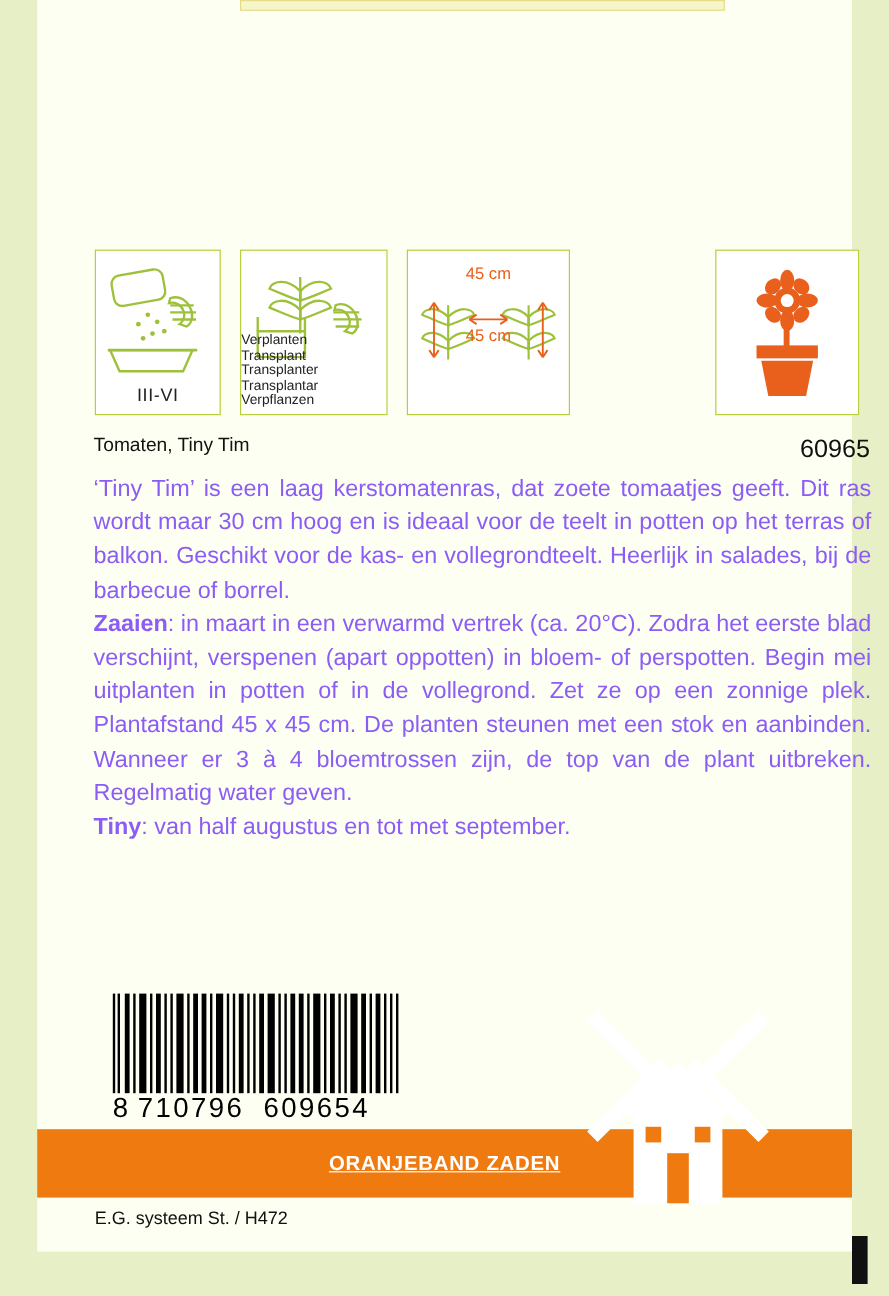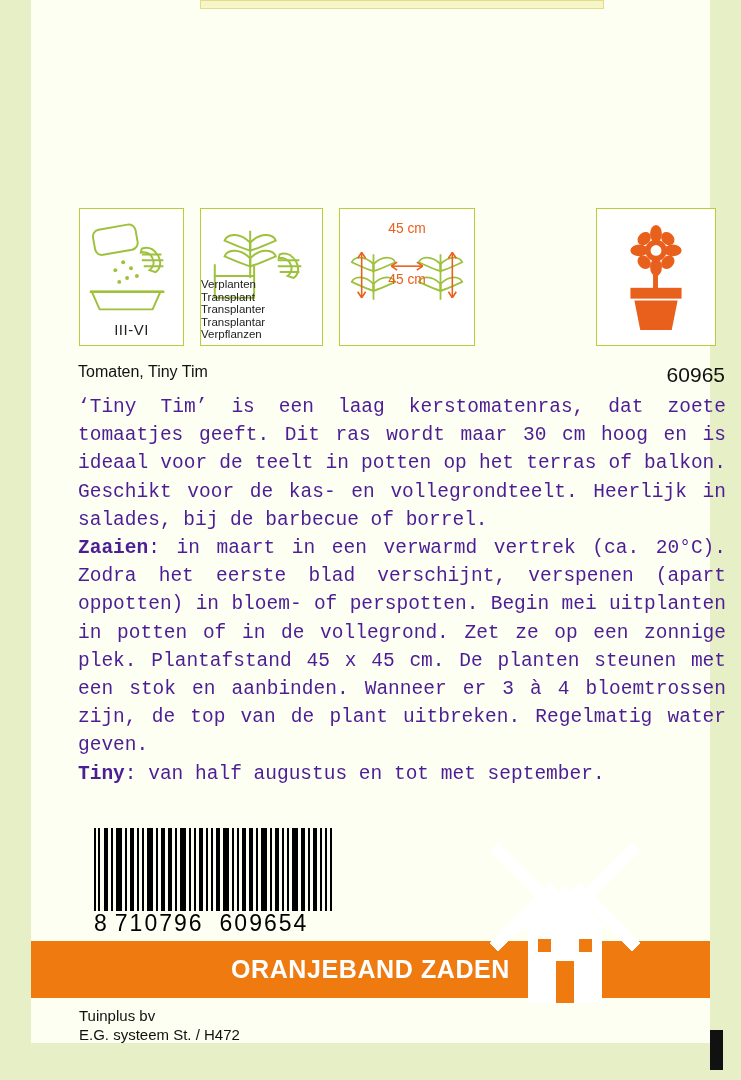--- a/index.html
+++ b/index.html
@@ -55,22 +55,22 @@
   }
   .title{
     position:absolute;left:0;top:0;font-size:16px;color:#111;
     font-family:"Liberation Sans",sans-serif;
   }
   .code{
     position:absolute;right:0;top:0;font-size:21px;color:#111;
   }
   .body-text{
     position:absolute;left:47px;top:393px;width:648px;
-    font-size:19.5px;line-height:28.2px;color:#4c1d95;
-    font-family:Liberation Mono, monospace;
+    font-size:19.5px;line-height:28.2px;color:#8b5cf6;
+    font-family:Liberation Sans, sans-serif;
     text-align:justify;
   }
   .body-text p{margin:0;}
   .body-text b{font-weight:bold;}
 
   
   .barcode-area{
     position:absolute;left:63px;top:828px;width:240px;height:110px;
   }
   .bars{position:absolute;left:0;top:0;width:240px;height:83px;}
@@ -84,22 +84,23 @@
   .barcode-digits span.grp{letter-spacing:2px;}
 
   
   .band{
     position:absolute;left:31px;top:941px;width:679px;height:57px;
     background:#ef7b10;
   }
   .band-text{
     position:absolute;left:0;top:0;width:679px;height:57px;
     display:flex;align-items:center;justify-content:center;
-    color:#fff;font-size:25px;font-weight:bold;letter-spacing:.6px;
+    color:#fff;font-size:17px;font-weight:bold;letter-spacing:.6px;
     font-family:"Liberation Sans",sans-serif;
+    text-decoration:underline;
   }
   .mill{
     position:absolute;left:480px;top:833px;width:170px;height:170px;
   }
 
   
   .footer{
     position:absolute;left:48px;top:1006px;width:400px;
     font-size:15px;line-height:19px;color:#111;
   }
@@ -272,21 +273,20 @@
         <i style="left:236px;width:2px"></i>
       </div>
       <div class="barcode-digits">
         <span class="lead">8</span>
         <span class="grp">710796</span>
         <span class="grp" style="margin-left:16px">609654</span>
       </div>
     </div>
 
     <div class="footer">
-      <div>Tuinplus bv</div>
       <div>E.G. systeem St. / H472</div>
     </div>
 
   </div>
 
   <div class="band">
     <div class="band-text">ORANJEBAND ZADEN</div>
   </div>
 
   <div class="mill">

